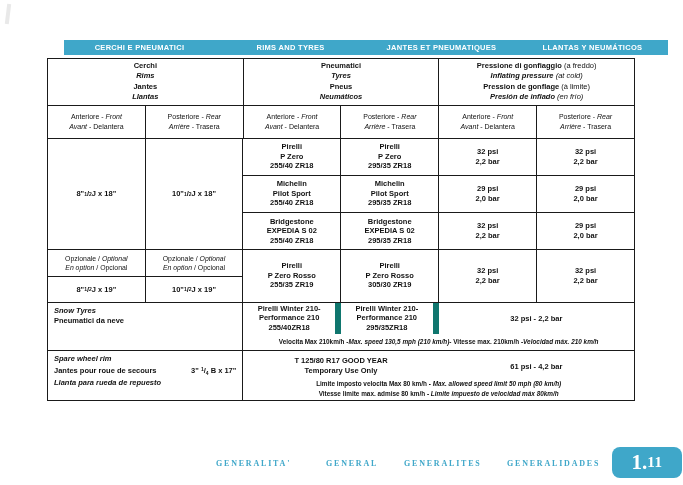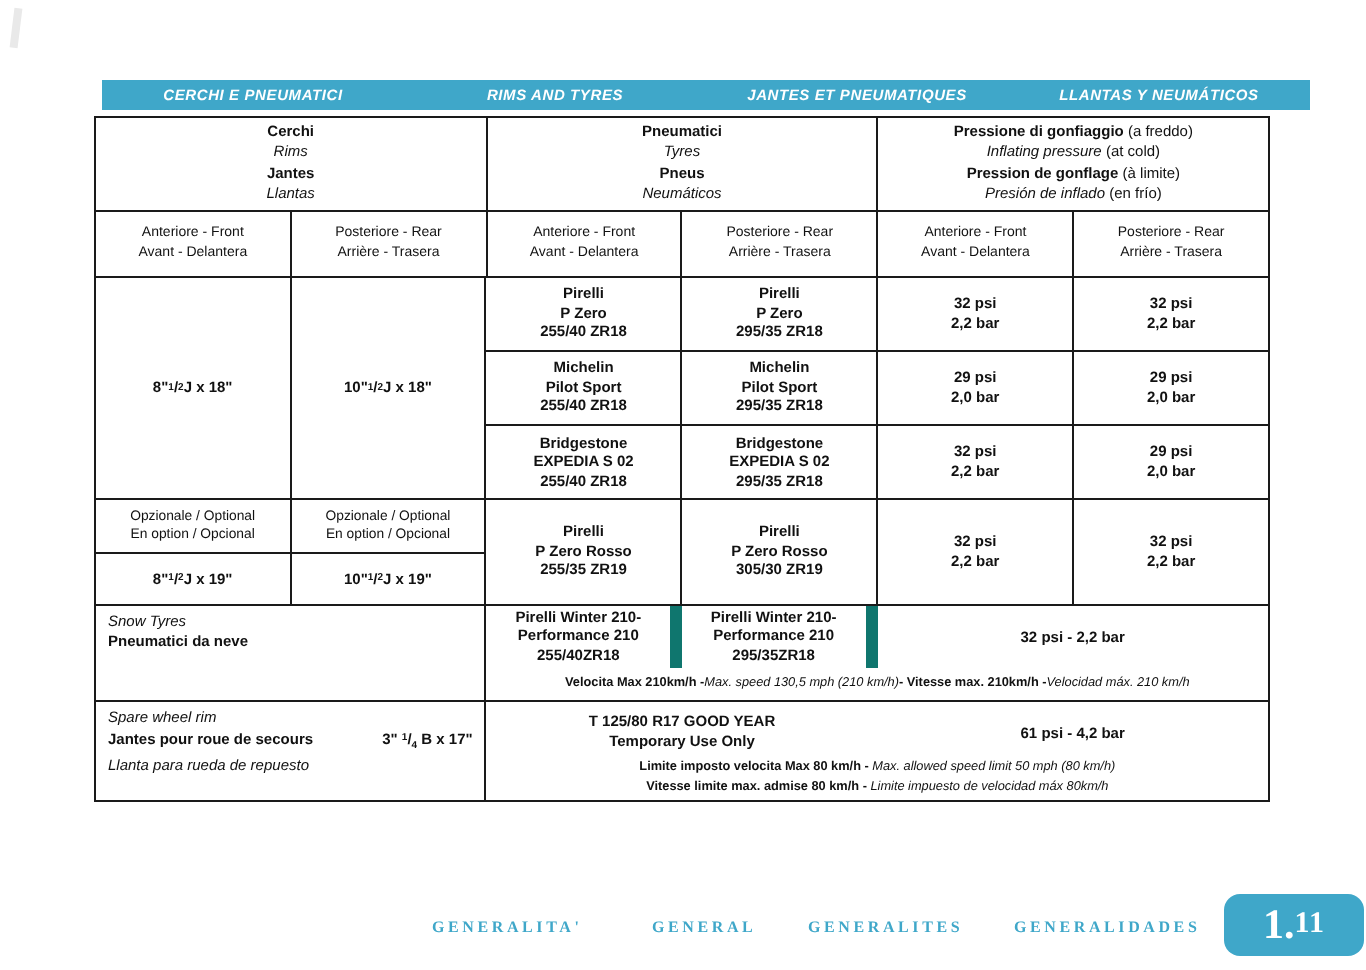--- a/index.html
+++ b/index.html
@@ -3,27 +3,27 @@
 <meta charset="utf-8">
 <style>
   html,body{margin:0;padding:0;}
   body{
     width:683px;height:485px;background:#ffffff;position:relative;
     font-family:"Liberation Sans", sans-serif;color:#111;overflow:hidden;
     -webkit-font-smoothing:antialiased;
   }
   *{box-sizing:border-box;}
   .b{font-weight:bold;}
-  .bi{font-weight:normal;font-style:italic;}
-  .i{}
+  .bi{font-weight:bold;font-style:italic;}
+  .i{font-style:italic;}
   .r{font-weight:normal;font-style:normal;}
 
   .artifact{position:absolute;left:6px;top:4px;width:4px;height:20px;background:#e9e9e9;transform:rotate(7deg);}
 
-  .bar{position:absolute;left:51px;top:40px;width:604px;height:15px;background:var(--accent,#3fa7c9);display:flex;font-style:italic;}
+  .bar{position:absolute;left:64px;top:40px;width:604px;height:15px;background:var(--accent,#3fa7c9);display:flex;}
   .bar>div{flex:1;color:#fff;font-weight:bold;font-size:7.5px;letter-spacing:.3px;display:flex;align-items:center;justify-content:center;white-space:nowrap;}
 
   .tbl{position:absolute;left:47px;top:58px;width:588px;height:343px;border:1.5px solid #1a1a1a;display:flex;flex-direction:column;font-size:7.5px;}
   .rowA{height:47px;display:flex;border-bottom:1px solid #1a1a1a;}
   .gcell{flex:1;border-right:1px solid #1a1a1a;display:flex;flex-direction:column;justify-content:center;text-align:center;line-height:10.5px;font-size:7.5px;}
   .gcell:last-child{border-right:none;}
   .rowB{height:33px;display:flex;border-bottom:1px solid #1a1a1a;}
   .shcell{flex:1;border-right:1px solid #1a1a1a;display:flex;flex-direction:column;justify-content:center;text-align:center;font-size:7px;line-height:9.5px;}
   .shcell:last-child{border-right:none;}
 

